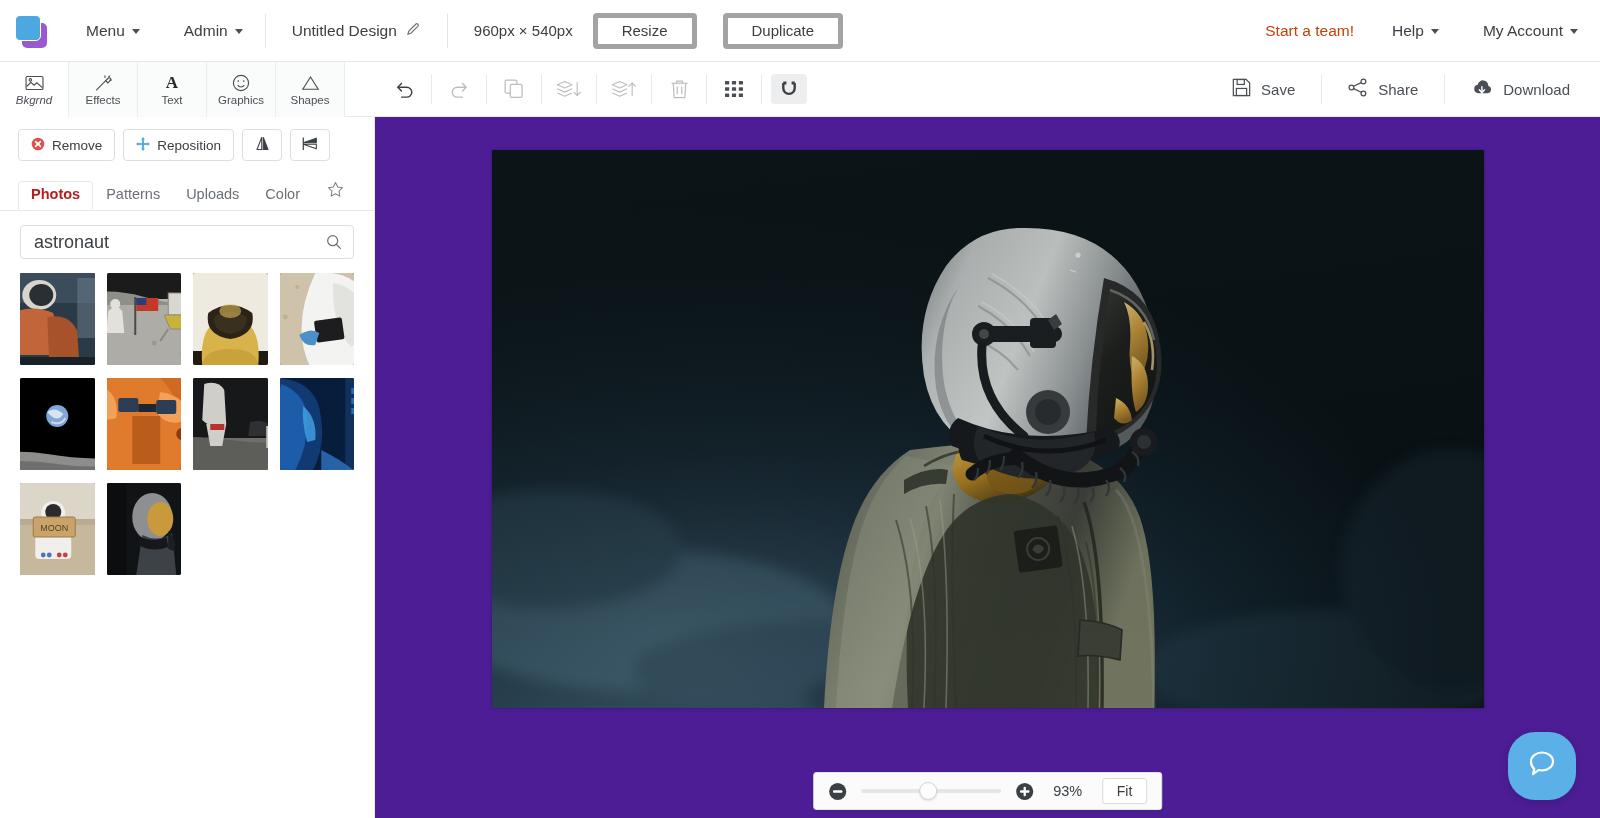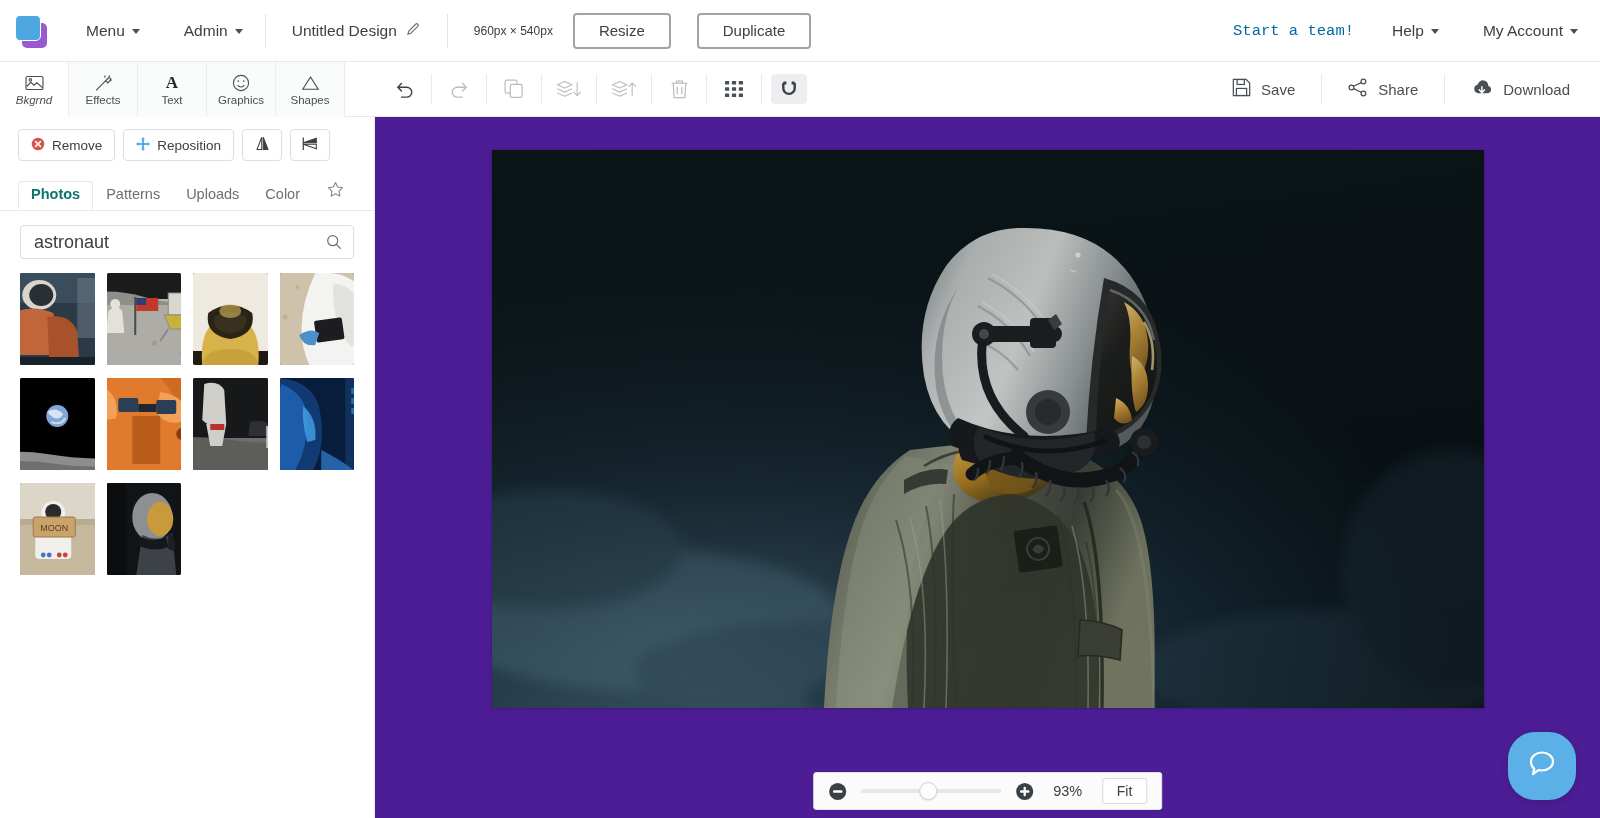--- a/index.html
+++ b/index.html
@@ -47,24 +47,24 @@
     width: 0; height: 0;
     border-left: 4.5px solid transparent;
     border-right: 4.5px solid transparent;
     border-top: 5.5px solid #4a4f55;
     display: inline-block; margin-top: 2px;
   }
   .design-title {
     display: flex; align-items: center; gap: 9px;
     font-size: 15.5px; padding: 0 26px; cursor: pointer;
   }
-  .dims { font-size: 12px; padding: 0 20px 0 26px; white-space: nowrap; }
+  .dims { font-size: 15px; padding: 0 20px 0 26px; white-space: nowrap; }
   .pillbtn {
     height: 36px; padding: 0 24px;
-    border: 2px solid #a3a3a3; border-radius: 4px;
+    border: 5px solid #a3a3a3; border-radius: 4px;
     background: #fff; font-size: 15px; color: #3b4045;
     font-family: inherit; cursor: pointer;
     display: flex; align-items: center; justify-content: center;
     white-space: nowrap;
   }
   .tb-right { margin-left: auto; display: flex; align-items: center; }
   .link-team { color: #6bb8e8; font-size: 15.5px; padding: 0 16px; cursor: pointer; white-space: nowrap; }
 
   
   .toolbar {
@@ -134,21 +134,21 @@
     display: flex; align-items: flex-end; gap: 0;
     padding: 0 18px; margin-top: 8px;
     border-bottom: 1px solid #e6e8ea;
     height: 34px;
   }
   .tab {
     font-size: 14.5px; color: #6a7076;
     padding: 0 13px 8px 13px; cursor: pointer;
     position: relative; white-space: nowrap;
   }
-  .tab.active { color: #0f766e; font-weight: bold; }
+  .tab.active { color: #b91c1c; font-weight: bold; }
   .tab.active::after {
     content: ""; position: absolute; left: 0; right: 0; bottom: -1px;
     height: 2px; background: #ffffff;
   }
   .tab.active {
     border: 1px solid #e6e8ea; border-bottom: 1px solid #fff;
     border-radius: 4px 4px 0 0; padding: 4px 12px 7px 12px;
     background: #fff;
   }
   .tab-star { margin-left: 14px; padding-bottom: 8px; cursor: pointer; }
@@ -265,21 +265,21 @@
 
   <div class="tb-sep"></div>
 
   <div class="dims">960px × 540px</div>
 
   <button class="pillbtn">Resize</button>
   <div style="width:26px"></div>
   <button class="pillbtn">Duplicate</button>
 
   <div class="tb-right">
-    <div class="link-team" style="color: #0369a1; font-family: Liberation Mono, monospace;">Start a team!</div>
+    <div class="link-team" style="color: #c2410c;">Start a team!</div>
     <div class="tb-item">
       <span>Help</span>
       <i class="caret"></i>
     </div>
     <div class="tb-item" style="">
       <span>My Account</span>
       <i class="caret"></i>
     </div>
   </div>
 </div>

